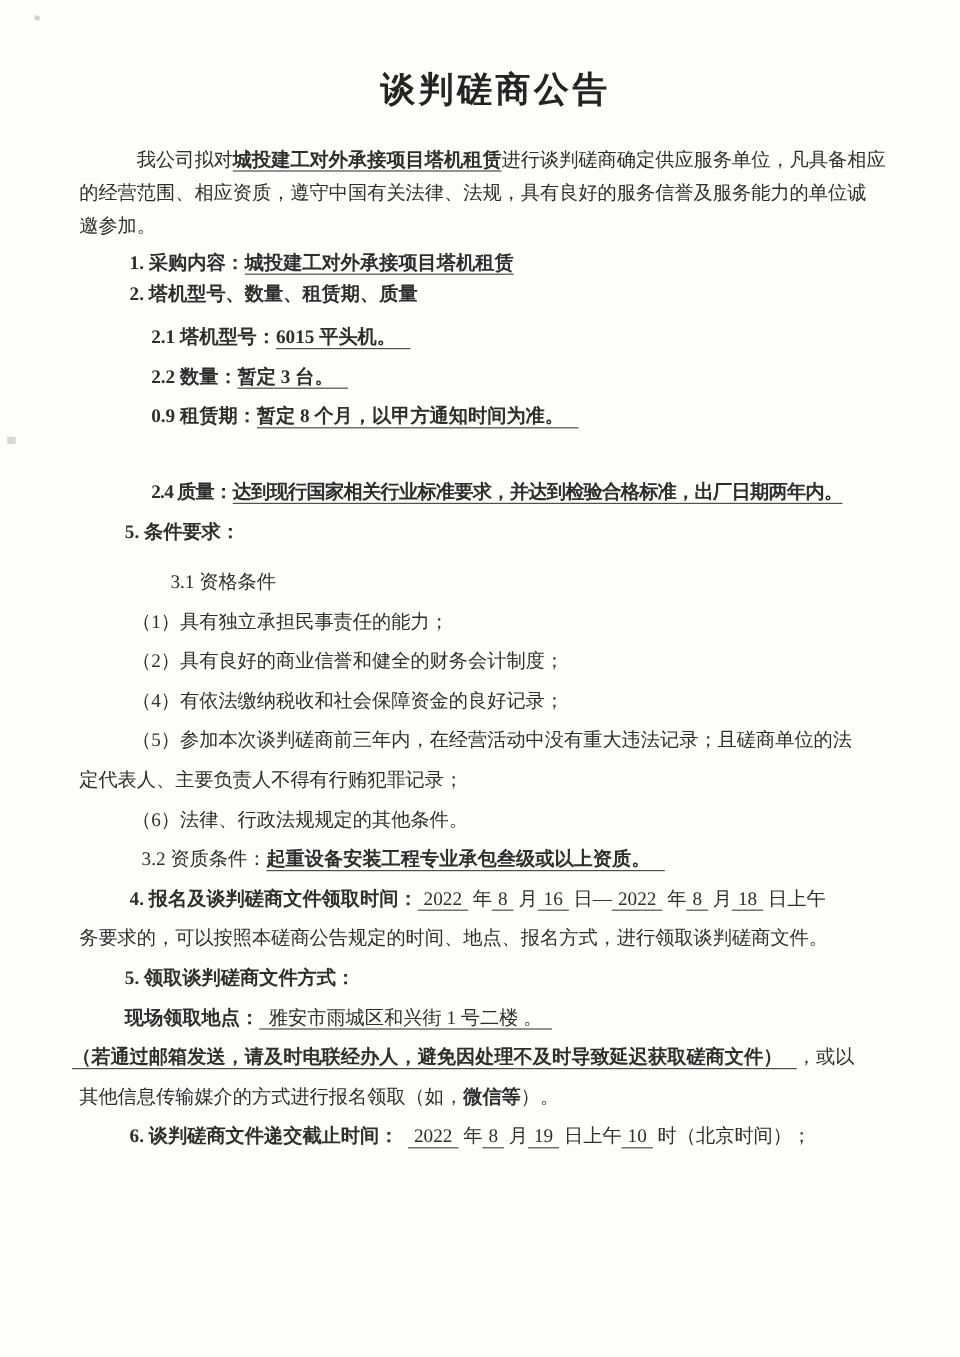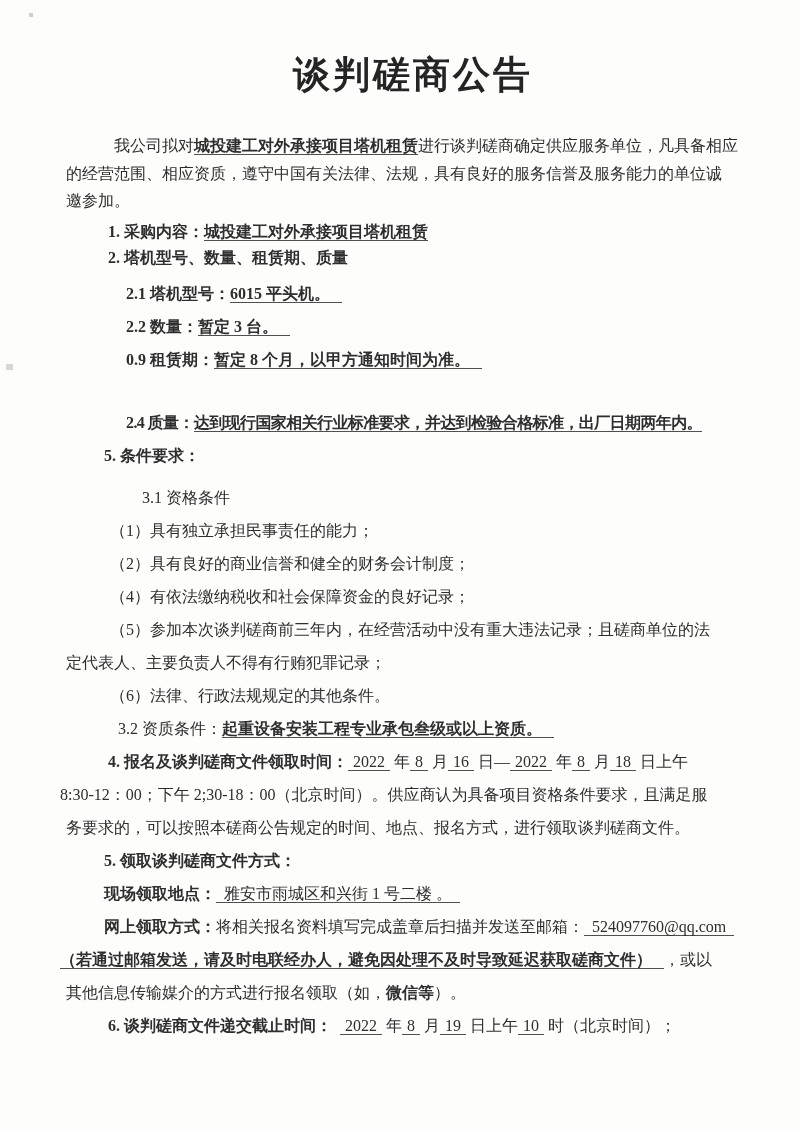--- a/index.html
+++ b/index.html
@@ -4,22 +4,22 @@
 <style>
   html,body{margin:0;padding:0;background:#e8e8e8;}
   .page{
     width:800px;height:1131px;margin:0 auto;position:relative;overflow:hidden;
     background:#fdfdfc;
     font-family:"Liberation Serif","DejaVu Serif",serif;
     color:#2e2e2e;font-size:16px;
   }
   .content{padding:56px 40px 0 66px;}
   .doc-title{
-    text-align:center;font-size:37px;line-height:38px;font-weight:800;
-    letter-spacing:3px;color:#242424;margin-bottom:38px;
+    text-align:center;font-size:29px;line-height:38px;font-weight:800;
+    letter-spacing:3px;color:#242424;margin-bottom:26px;
   }
   .ln{line-height:33px;white-space:pre-wrap;}
   .intro .ln{line-height:27.5px;}
   .intro{margin-bottom:4px;}
   .ti{text-indent:48px;}
   .b{font-weight:700;}
   .u{border-bottom:1.5px solid #4f4f4f;}
   .u-num{border-bottom:1.5px solid #4f4f4f;padding:0 5px;}
   .u-padr{border-bottom:1.5px solid #4f4f4f;padding-right:12px;}
   .u-pad{border-bottom:1.5px solid #4f4f4f;padding:0 8px;}
@@ -73,28 +73,26 @@
     <div class="ln cond">（1）具有独立承担民事责任的能力；</div>
     <div class="ln cond">（2）具有良好的商业信誉和健全的财务会计制度；</div>
     <div class="ln cond">（4）有依法缴纳税收和社会保障资金的良好记录；</div>
     <div class="ln cond">（5）参加本次谈判磋商前三年内，在经营活动中没有重大违法记录；且磋商单位的法</div>
     <div class="ln hang">定代表人、主要负责人不得有行贿犯罪记录；</div>
     <div class="ln cond">（6）法律、行政法规规定的其他条件。</div>
 
     <div class="ln lvl32"><span>3.2 资质条件：</span><span class="b u-padr">起重设备安装工程专业承包叁级或以上资质。</span></div>
 
     <div class="ln lvl1b"><span class="b">4. 报名及谈判磋商文件领取时间：</span><span class="u-num">2022</span><span> 年</span><span class="u-num">8</span><span> 月</span><span class="u-num">16</span><span> 日—</span><span class="u-num">2022</span><span> 年</span><span class="u-num">8</span><span> 月</span><span class="u-num">18</span><span> 日上午</span></div>
-    <div class="ln neg">8:30-12：00；下午 2;30-18：00（北京时间）。供应商认为具备项目资格条件要求，且满足服</div>
     <div class="ln hang">务要求的，可以按照本磋商公告规定的时间、地点、报名方式，进行领取谈判磋商文件。</div>
 
     <div class="ln lvl3"><span class="b">5. 领取谈判磋商文件方式：</span></div>
 
     <div class="ln lvl3"><span class="b">现场领取地点：</span><span class="u-pad">雅安市雨城区和兴街 1 号二楼 。</span></div>
 
-    <div class="ln lvl3"><span class="b">网上领取方式：</span><span>将相关报名资料填写完成盖章后扫描并发送至邮箱：</span><span class="u-pad">524097760@qq.com</span></div>
 
     <div class="ln neg"><span class="b u-padr">（若通过邮箱发送，请及时电联经办人，避免因处理不及时导致延迟获取磋商文件）</span><span>，或以</span></div>
 
     <div class="ln hang"><span>其他信息传输媒介的方式进行报名领取（如，</span><span class="b">微信等</span><span>）。</span></div>
 
     <div class="ln lvl1b"><span class="b">6. 谈判磋商文件递交截止时间：</span><span>  </span><span class="u-num">2022</span><span> 年</span><span class="u-num">8</span><span> 月</span><span class="u-num">19</span><span> 日上午</span><span class="u-num">10</span><span> 时（北京时间）；</span></div>
 
   </div>
 </div>
 

